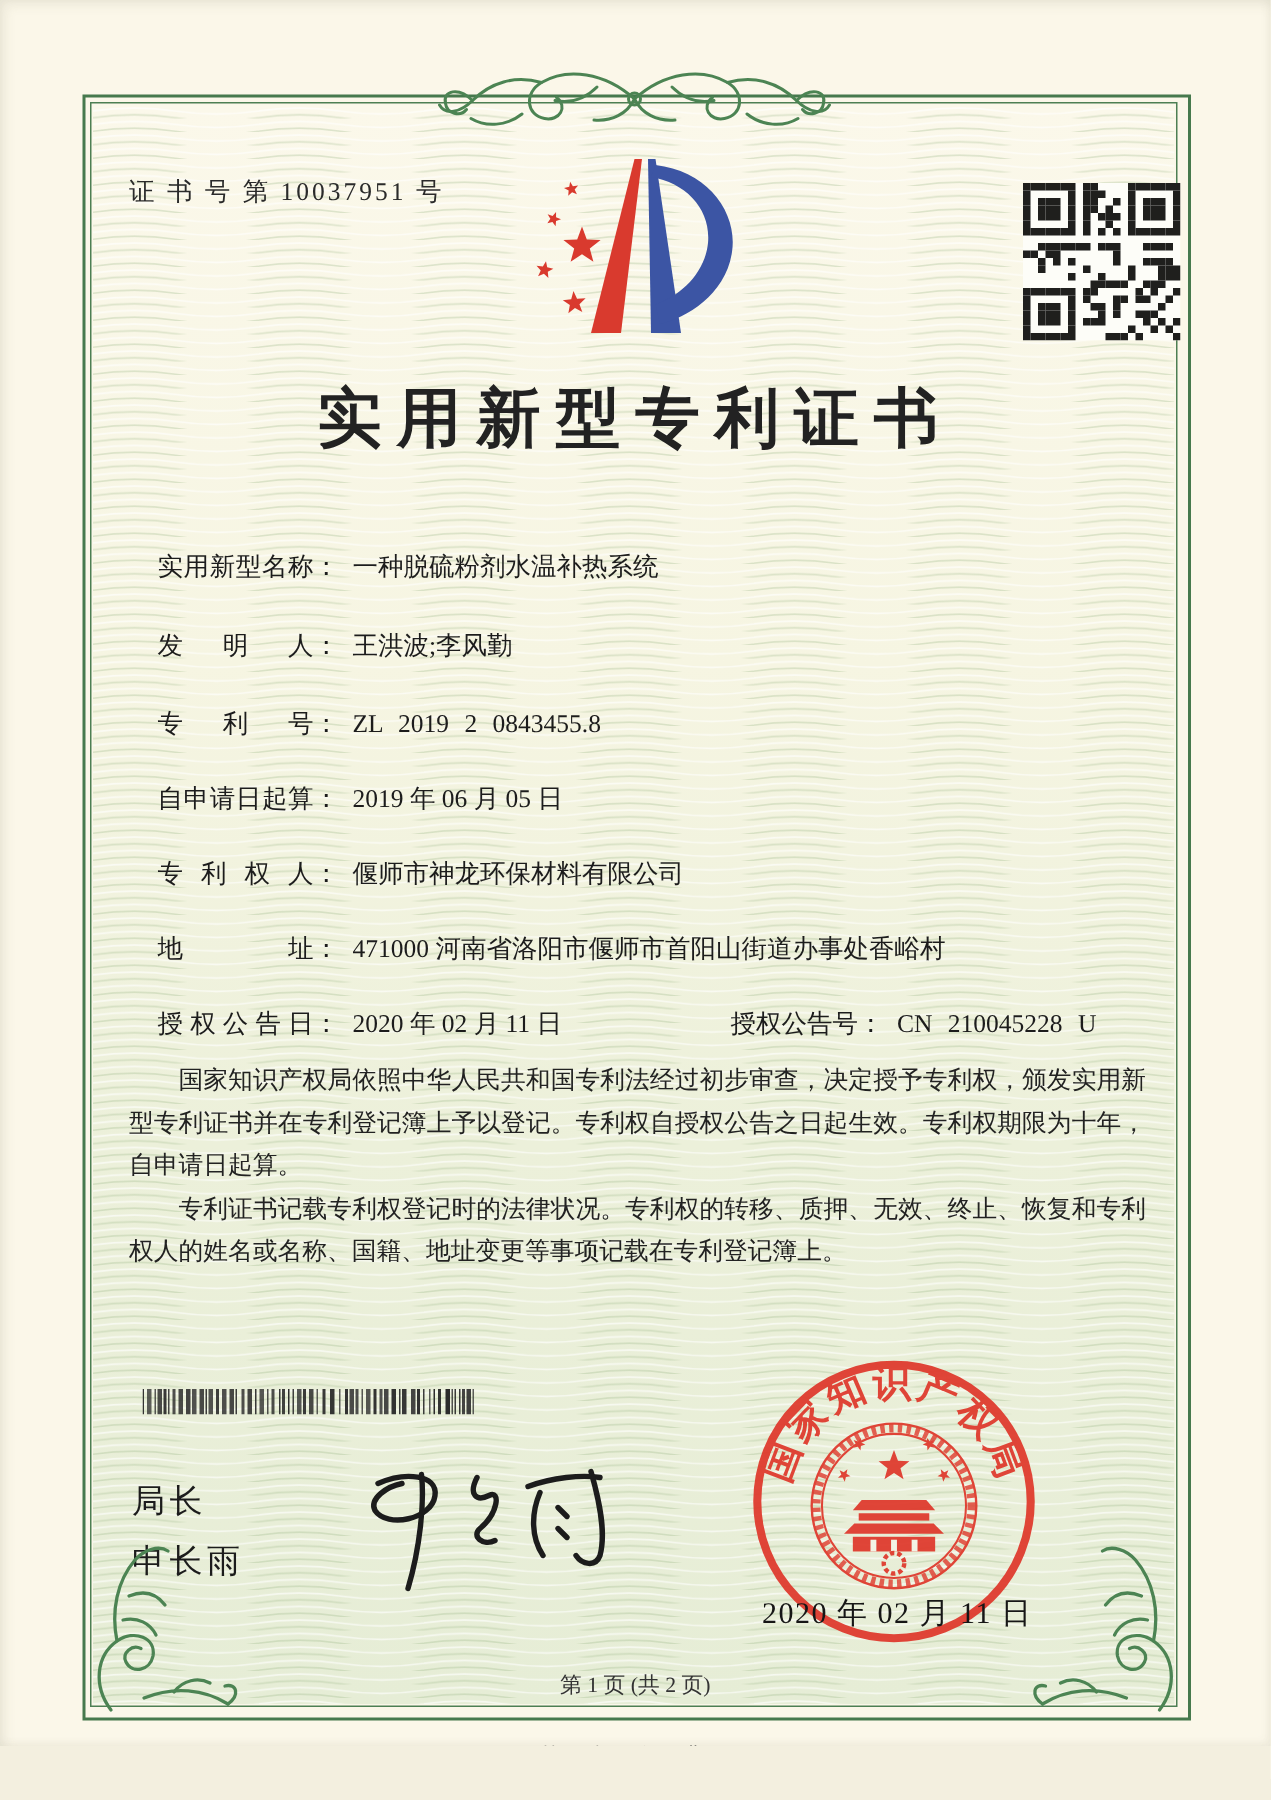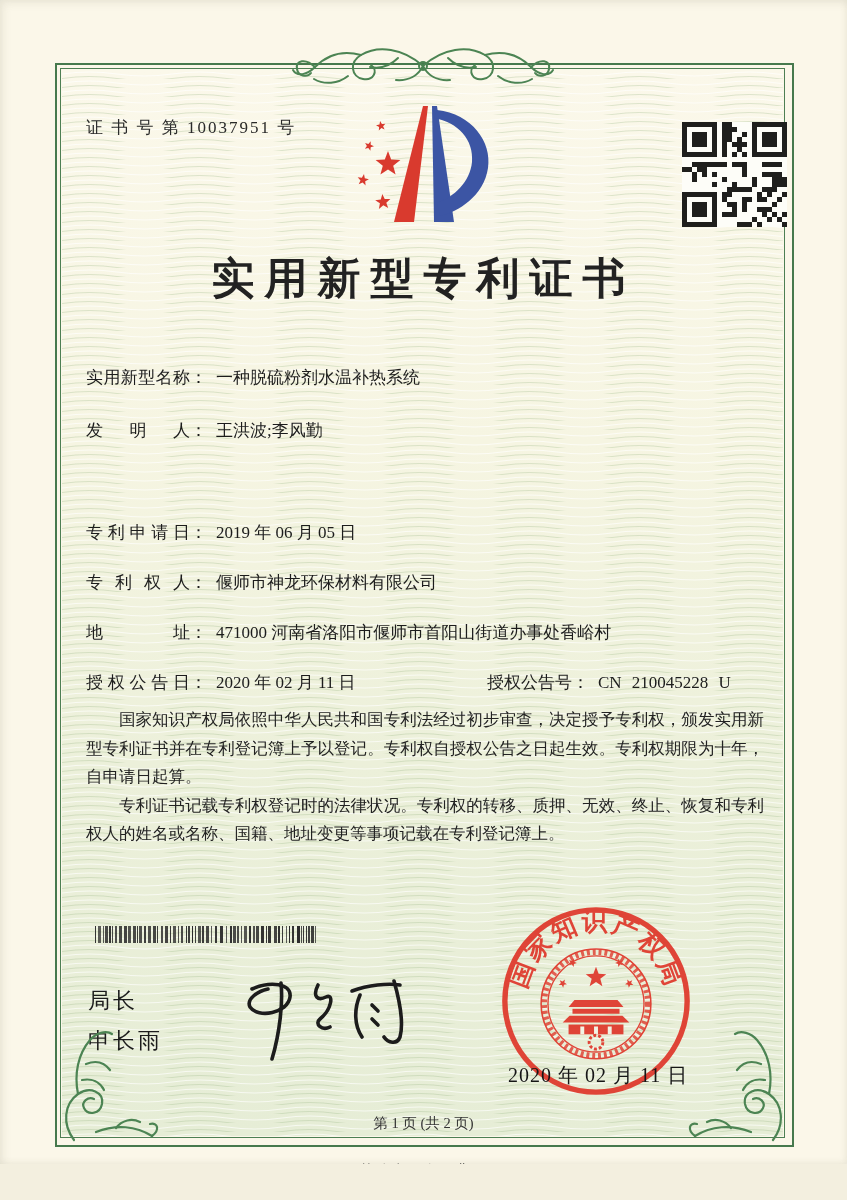--- a/index.html
+++ b/index.html
@@ -10,21 +10,21 @@
   .frame-outer{position:absolute;left:55px;top:63px;width:735px;height:1080px;border:2px solid #46794d;}
   .frame-inner{position:absolute;left:60px;top:68px;width:723px;height:1068px;border:1px solid #4d7f53;}
   .interior{position:absolute;left:62px;top:70px;width:721px;height:1066px;
             background:linear-gradient(180deg,#fbf8ea 0%,#f6f5e2 35%,#ecf0da 65%,#e6edd6 100%);}
   .guilloche{position:absolute;left:0;top:0;width:100%;height:100%;}
   
   .certno{position:absolute;left:86px;top:116px;font-size:17px;color:#2a2a2a;letter-spacing:2px;}
   .title{position:absolute;left:0;top:250px;width:847px;text-align:center;font-size:43px;font-weight:700;
          color:#222;letter-spacing:10px;box-sizing:border-box;}
   .frow{position:absolute;left:86px;width:690px;white-space:nowrap;color:#1c1c1c;font-size:17px;}
-  .flabel{display:inline-block;width:104px;text-align:justify;text-align-last:justify;vertical-align:top;}
+  .flabel{display:inline-block;width:104px;text-align:justify;text-align-last:justify;vertical-align:top;margin-left:19px;}
   .fvalue{margin-left:9px;}
   .ws{word-spacing:6px;}
   .grant2{position:absolute;left:358px;top:0;margin-left:43px;}
   .paras{position:absolute;left:86px;top:706px;width:678px;font-size:16.5px;line-height:28.5px;color:#222;text-align:justify;}
   .paras p{margin:0;text-indent:2em;}
   .signer{position:absolute;left:88px;font-size:22px;color:#1c1c1c;letter-spacing:3px;}
   .sealdate{position:absolute;left:508px;top:1062px;font-size:20px;color:#161616;letter-spacing:1px;z-index:8;}
   .pagenote{position:absolute;left:0;top:1114px;width:847px;text-align:center;font-size:14.5px;color:#333;}
   .backnote{position:absolute;left:0;top:1162px;width:847px;text-align:center;font-size:14px;color:#2e2e2e;letter-spacing:2px;}
   .logo{position:absolute;left:350px;top:100px;}
@@ -311,22 +311,25 @@
     </svg>
 
   <div class="title">实用新型专利证书</div>
 
   <div class="frow" style="top:366px;">
     <span class="flabel">实用新型名称</span><span>：</span><span class="fvalue">一种脱硫粉剂水温补热系统</span>
   </div>
   <div class="frow" style="top:419px;">
     <span class="flabel">发明人</span><span>：</span><span class="fvalue">王洪波;李风勤</span>
   </div>
+  <div class="frow" style="top:471px;">
+    <span class="flabel">专利号</span><span>：</span><span class="fvalue ws">ZL 2019 2 0843455.8</span>
+  </div>
   <div class="frow" style="top:521px;">
-    <span class="flabel">专利申请日</span><span>：</span><span class="fvalue">2019 年 06 月 05 日</span>
+    <span class="flabel">自申请日起算</span><span>：</span><span class="fvalue">2019 年 06 月 05 日</span>
   </div>
   <div class="frow" style="top:571px;">
     <span class="flabel">专利权人</span><span>：</span><span class="fvalue">偃师市神龙环保材料有限公司</span>
   </div>
   <div class="frow" style="top:621px;">
     <span class="flabel">地址</span><span>：</span><span class="fvalue">471000 河南省洛阳市偃师市首阳山街道办事处香峪村</span>
   </div>
   <div class="frow" style="top:671px;">
     <span class="flabel">授权公告日</span><span>：</span><span class="fvalue">2020 年 02 月 11 日</span>
     <span class="grant2">

